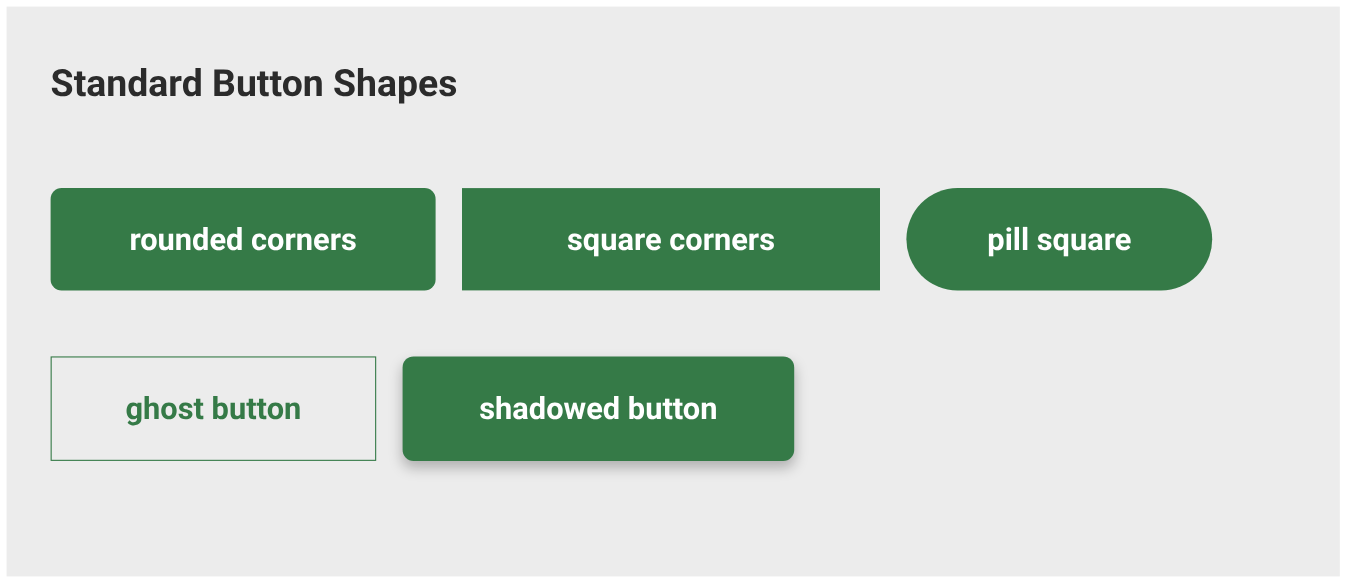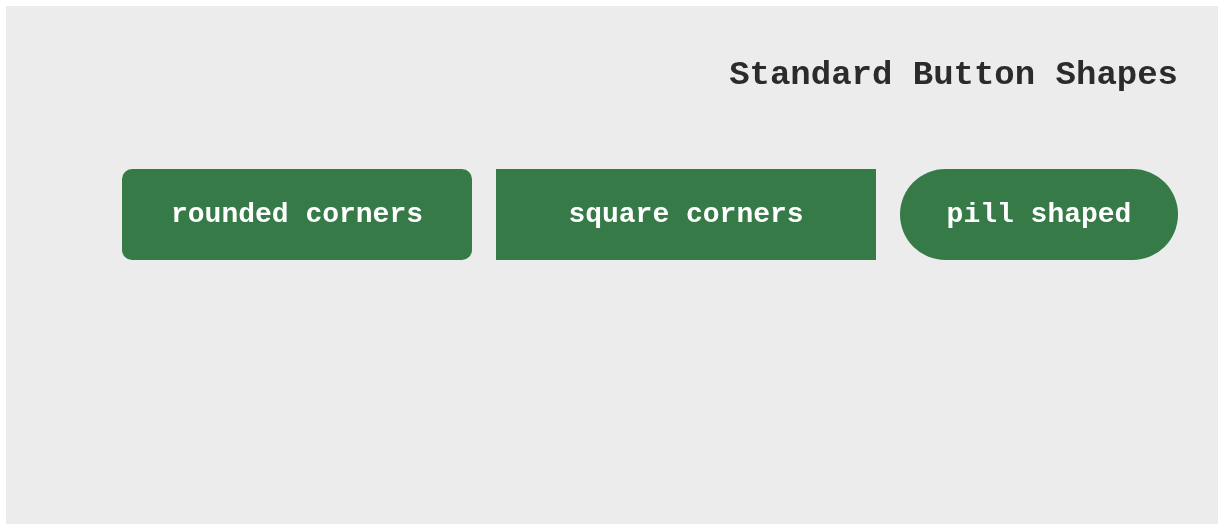--- a/index.html
+++ b/index.html
@@ -14,22 +14,21 @@
       height: 530px;
       padding: 6px;
     }
     .container {
       background: #ececec;
       width: 100%;
       height: 100%;
       padding: 50px 40px;
       display: flex;
       flex-direction: column;
-      align-items: flex-end;
-      font-family: Liberation Mono, monospace;
+      align-items: flex-start;
     }
     .title {
       font-size: 34px;
       font-weight: 700;
       color: #2b2b2b;
       margin-bottom: 75px;
       text-align: center;
     }
     .button-row {
       display: flex;
@@ -88,16 +87,20 @@
   </style>
 </head>
 <body>
 
 <div class="container">
   <h1 class="title">Standard Button Shapes</h1>
 
   <div class="button-row">
     <button class="btn btn-rounded">rounded corners</button>
     <button class="btn btn-square">square corners</button>
-    <button class="btn btn-pill">pill shaped</button>
+    <button class="btn btn-pill">pill square</button>
   </div>
 
+  <div class="button-row">
+    <button class="btn btn-ghost">ghost button</button>
+    <button class="btn btn-shadowed">shadowed button</button>
+  </div>
 </div>
 
 </body></html>

